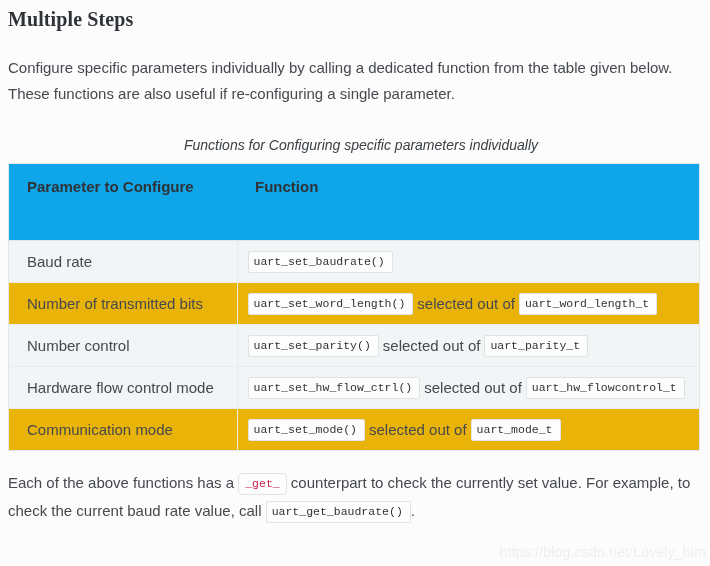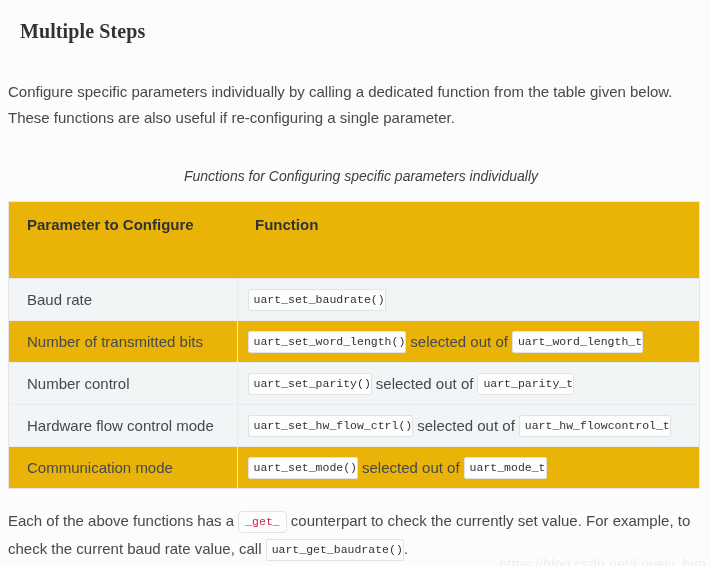--- a/index.html
+++ b/index.html
@@ -23,62 +23,62 @@
     box-sizing: border-box;
     padding: 0;
   }
 
   
   .doc-title {
     font-family: "Liberation Serif", serif;
     font-weight: bold;
     font-size: 20px;
     color: #2f3337;
-    margin: 12px;
+    margin: 0;
     padding: 8px 0 0 8px;
     letter-spacing: 0.1px;
   }
 
   
   .intro {
     margin: 0;
     padding: 24px 26px 0 8px;
     font-size: 15px;
     line-height: 26px;
     color: #45494e;
   }
 
   
   .table-caption {
     text-align: center;
     font-style: italic;
     font-size: 14px;
     color: #3b4045;
     padding: 30px 0 10px 12px;
-    margin: 7px;
+    margin: 0;
   }
 
   
   .fn-table {
     width: 692px;
     margin: 0 0 0 8px;
     border-collapse: collapse;
     border: 1px solid #e3e6e8;
     background: #ffffff;
     table-layout: fixed;
   }
   .fn-table th {
     text-align: left;
     vertical-align: top;
     font-size: 15px;
     font-weight: bold;
     color: #2f3337;
     padding: 14px 0 0 18px;
     height: 62px;
-    background: #eab308;
+    background: #0ea5e9;
     border-bottom: 1px solid #e3e6e8;
     margin-left: 16px;
   }
   .fn-table th.col-param { width: 210px; }
   .fn-table td {
     vertical-align: middle;
     font-size: 15px;
     color: #45494e;
     padding: 9px 10px 9px 18px;
     border-bottom: 1px solid #e9ecee;
@@ -95,21 +95,21 @@
   .param-label { display: block; }
 
   
   code.chip {
     font-family: "Liberation Mono", monospace;
     font-size: 11.5px;
     color: #2f3337;
     background: #fdfdfd;
     border: 1px solid #dfe3e6;
     border-radius: 2px;
-    padding: 3px 0 3px 5px;
+    padding: 3px 7px 3px 5px;
     white-space: nowrap;
     display: inline-block;
     vertical-align: middle;
     line-height: 14px;
   }
   .sel-text {
     font-size: 15px;
     color: #45494e;
     padding: 0 4px;
     vertical-align: middle;

